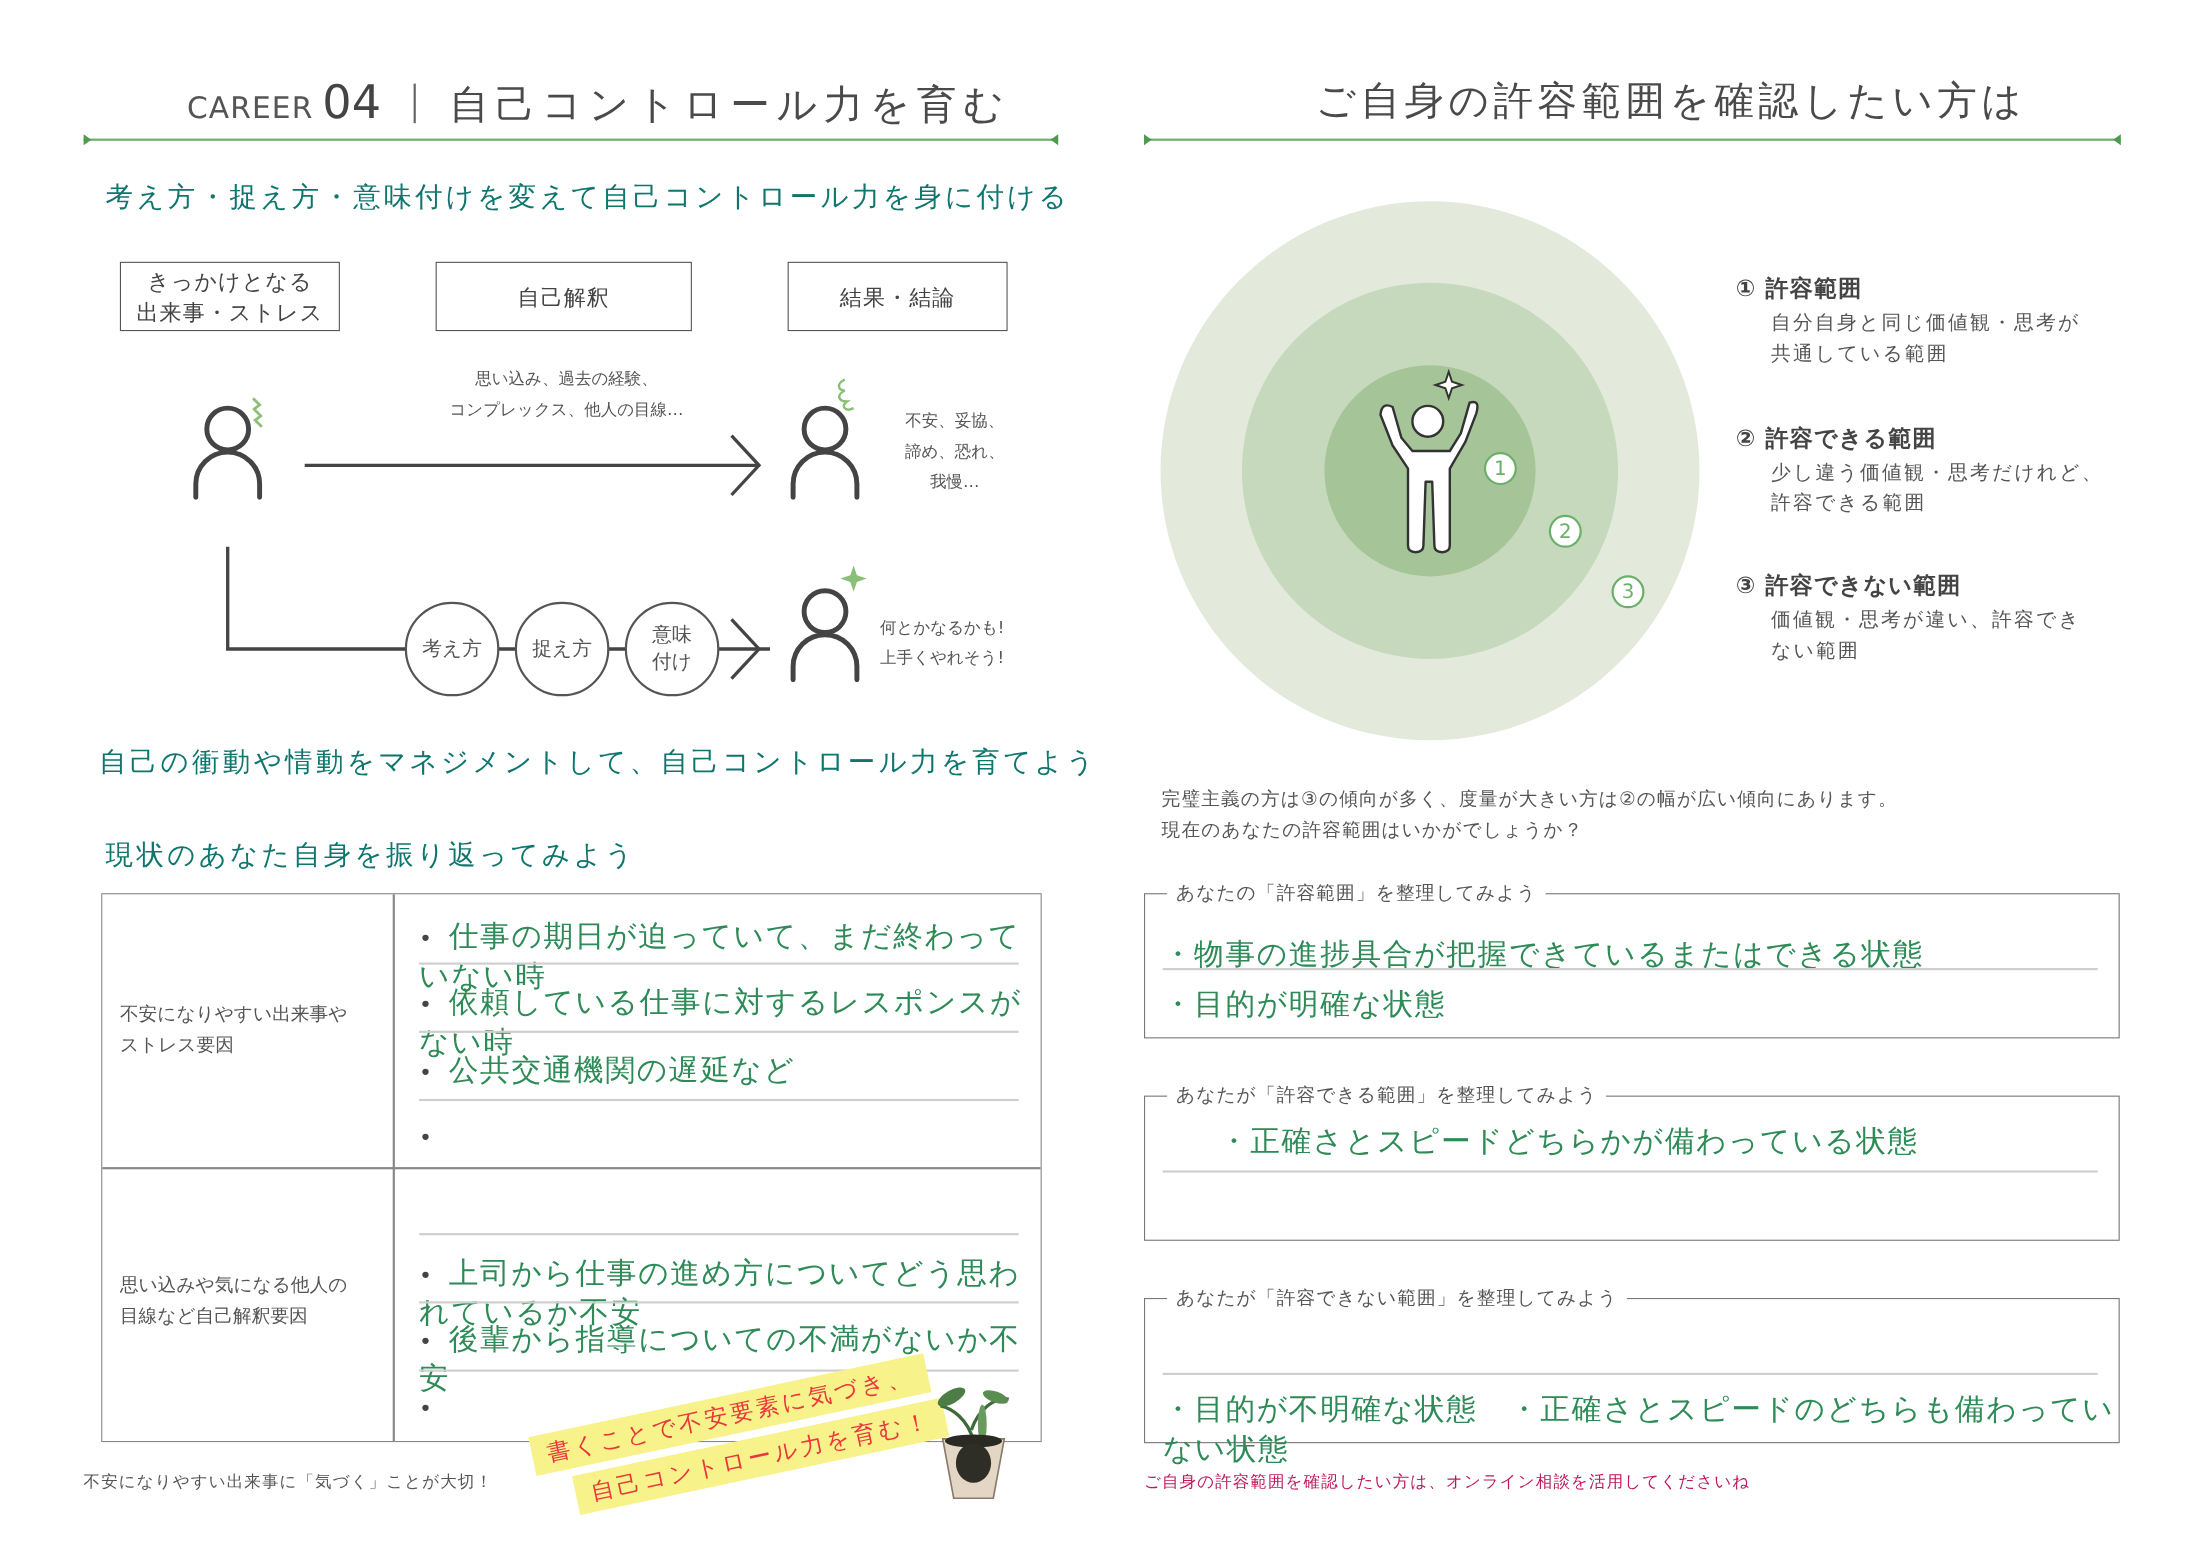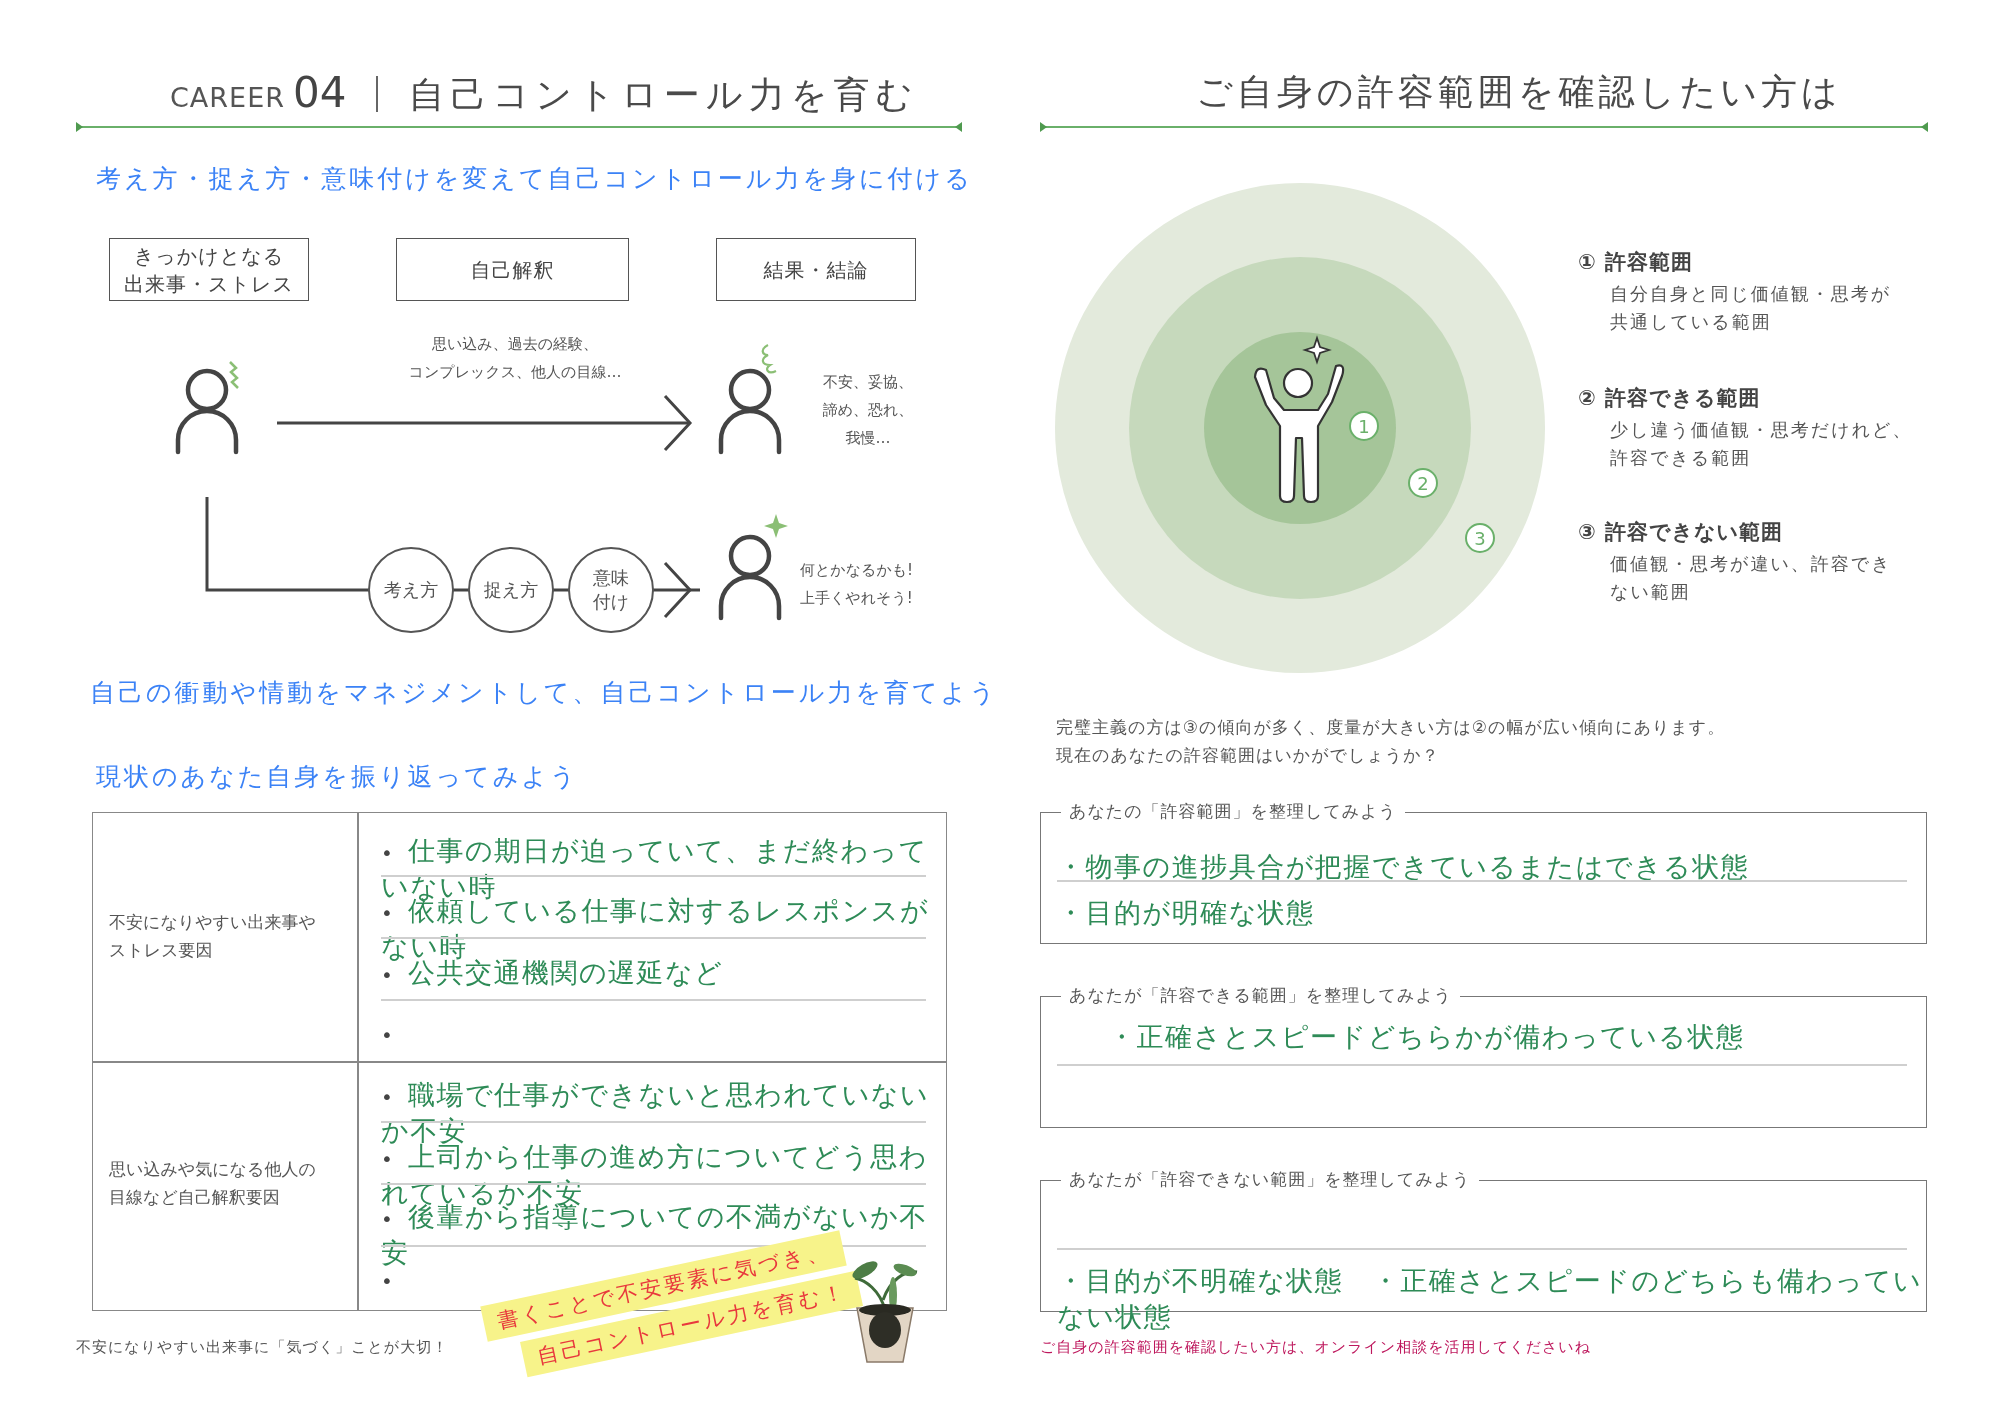--- a/index.html
+++ b/index.html
@@ -5,21 +5,21 @@
   html,body{margin:0;padding:0;background:#ffffff;}
   body{width:2000px;height:1414px;position:relative;overflow:hidden;font-family:"DejaVu Sans","Liberation Sans",sans-serif;color:#4a4a4a;}
   .abs{position:absolute;}
   .hdr-line{position:absolute;height:2px;background:#6ab06a;}
   .hdr-line:before,.hdr-line:after{content:"";position:absolute;top:-4px;width:0;height:0;border-top:5px solid transparent;border-bottom:5px solid transparent;}
   .hdr-line:before{left:0;border-left:7px solid #4f9a4f;}
   .hdr-line:after{right:0;border-right:7px solid #4f9a4f;}
   .career{font-size:27px;letter-spacing:1px;color:#555;}
   .career-num{font-size:42px;color:#444;}
   .title-big{font-size:36px;letter-spacing:6px;color:#4a4a4a;}
-  .sub{font-size:25px;letter-spacing:3px;color:#3b82f6;}
+  .sub{font-size:25px;letter-spacing:3px;color:#0f766e;}
   .box{position:absolute;border:1.5px solid #555;display:flex;align-items:center;justify-content:center;text-align:center;font-size:20px;line-height:28px;color:#444;letter-spacing:1px;}
   .small{font-size:15px;line-height:28px;color:#555;}
   .circle-lbl{position:absolute;border:2.5px solid #555;border-radius:50%;display:flex;align-items:center;justify-content:center;text-align:center;font-size:18px;line-height:24px;color:#555;background:#fff;}
   .table{position:absolute;border:1.5px solid #888;}
   .cell-lbl{position:absolute;font-size:17px;line-height:28px;color:#555;}
   .hand{font-size:27px;color:#2e8b57;letter-spacing:1.5px;font-family:"DejaVu Sans",sans-serif;}
   .row-line{position:absolute;height:1.5px;background:#cfcfcf;}
   .bullet{font-size:20px;color:#444;}
   .frame{position:absolute;border:1.5px solid #777;}
   .frame-title{position:absolute;background:#fff;padding:0 8px;font-size:17px;color:#555;top:-13px;left:20px;letter-spacing:1px;}
@@ -127,21 +127,20 @@
     </div>
 
     <div class="abs" style="left:288px;top:20px;"><span class="bullet">•</span> <span class="hand" style="margin-left:10px;">仕事の期日が迫っていて、まだ終わっていない時</span></div>
     <div class="row-line" style="left:288px;top:62px;width:545px;"></div>
     <div class="abs" style="left:288px;top:80px;"><span class="bullet">•</span> <span class="hand" style="margin-left:10px;">依頼している仕事に対するレスポンスがない時</span></div>
     <div class="row-line" style="left:288px;top:124px;width:545px;"></div>
     <div class="abs" style="left:288px;top:142px;"><span class="bullet">•</span> <span class="hand" style="margin-left:10px;">公共交通機関の遅延など</span></div>
     <div class="row-line" style="left:288px;top:186px;width:545px;"></div>
     <div class="abs" style="left:288px;top:204px;"><span class="bullet">•</span> <span class="hand" style="margin-left:10px;"></span></div>
 
-    <div class="abs" style="left:288px;top:264px;"><span class="bullet">•</span> <span class="hand" style="margin-left:10px;">職場で仕事ができないと思われていないか不安</span></div>
     <div class="row-line" style="left:288px;top:308px;width:545px;"></div>
     <div class="abs" style="left:288px;top:326px;"><span class="bullet">•</span> <span class="hand" style="margin-left:10px;">上司から仕事の進め方についてどう思われているか不安</span></div>
     <div class="row-line" style="left:288px;top:370px;width:545px;"></div>
     <div class="abs" style="left:288px;top:386px;"><span class="bullet">•</span> <span class="hand" style="margin-left:10px;">後輩から指導についての不満がないか不安</span></div>
     <div class="row-line" style="left:288px;top:432px;width:545px;"></div>
     <div class="abs" style="left:288px;top:450px;"><span class="bullet">•</span> <span class="hand" style="margin-left:10px;"></span></div>
   </div>
 
   <div class="sticker" style="left:480px;top:1268px;transform:rotate(-12deg);">書くことで不安要素に気づき、</div>
   <div class="sticker" style="left:520px;top:1306px;transform:rotate(-12deg);">自己コントロール力を育む！</div>

